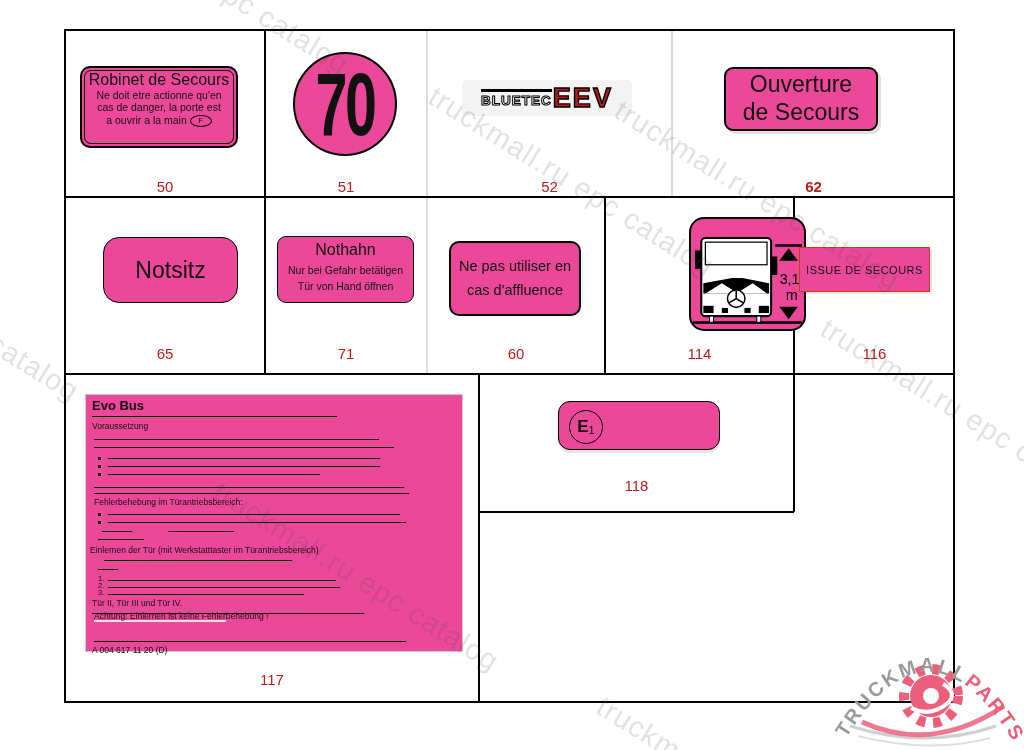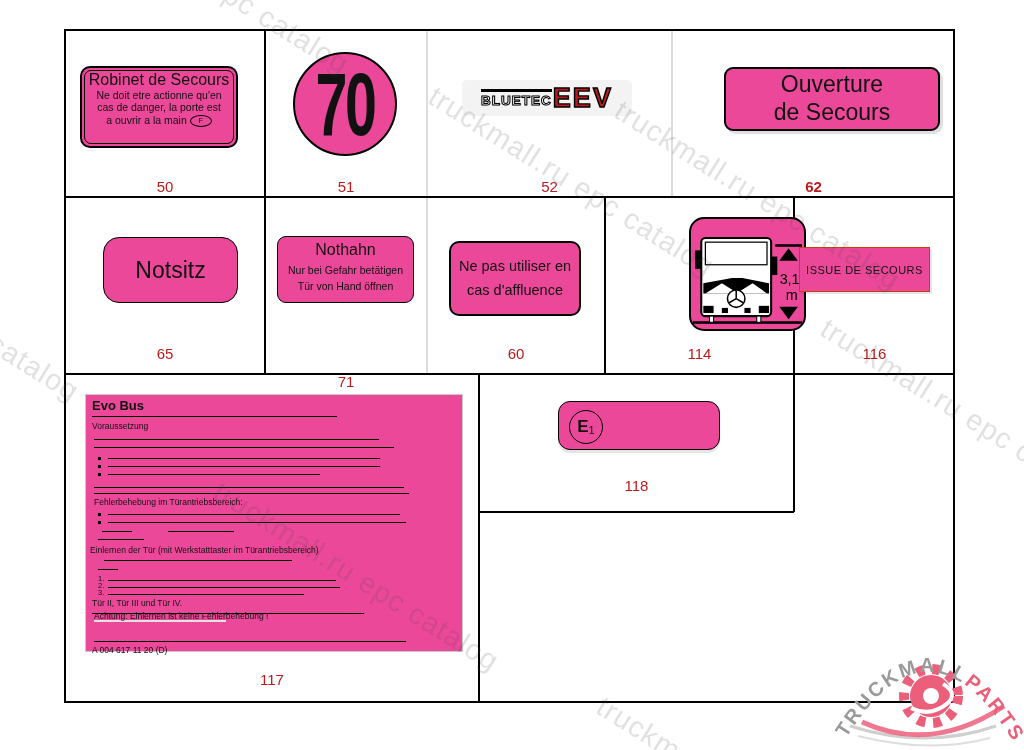--- a/index.html
+++ b/index.html
@@ -104,21 +104,21 @@
 
   <div class="cell" style="left:428px;top:31px;width:243px;height:165px;">
     <div class="lbl" id="badge52" style="left:34px;top:49px;width:170px;height:36px;">
       <span class="bl">BLUETEC</span>
       <span class="ev">EEV</span>
     </div>
     <div class="pnum" style="top:147px;">52</div>
   </div>
 
   <div class="cell" style="left:673px;top:31px;width:281px;height:165px;">
-    <div class="lbl" id="lbl62" style="left:51px;top:36px;width:216px;height:64px;">
+    <div class="lbl" id="lbl62" style="left:51px;top:36px;width:154px;height:64px;">
       <span>Ouverture</span>
       <span>de Secours</span>
     </div>
     <div class="pnum" style="top:147px;font-weight:bold;">62</div>
   </div>
 
   <div class="cell" style="left:66px;top:199px;width:198px;height:174px;">
     <div class="lbl" id="lbl65" style="left:37px;top:38px;width:135px;height:66px;">
       <span>Notsitz</span>
     </div>
@@ -126,21 +126,21 @@
   </div>
 
   <div class="cell" style="left:266px;top:199px;width:160px;height:174px;">
     <div class="lbl" id="lbl71" style="left:11px;top:37px;width:137px;height:67px;">
       <div class="t">Nothahn</div>
       <div class="b">
         <span>Nur bei Gefahr betätigen</span><br>
         <span>Tür von Hand öffnen</span>
       </div>
     </div>
-    <div class="pnum" style="top:146px;margin-top:28px;">71</div>
+    <div class="pnum" style="top:146px;">71</div>
   </div>
 
   <div class="cell" style="left:428px;top:199px;width:176px;height:174px;">
     <div class="lbl" id="lbl78" style="left:21px;top:42px;width:132px;height:75px;">
       <span>Ne pas utiliser en</span>
       <span>cas d'affluence</span>
     </div>
     <div class="pnum" style="top:146px;">60</div>
   </div>
 

